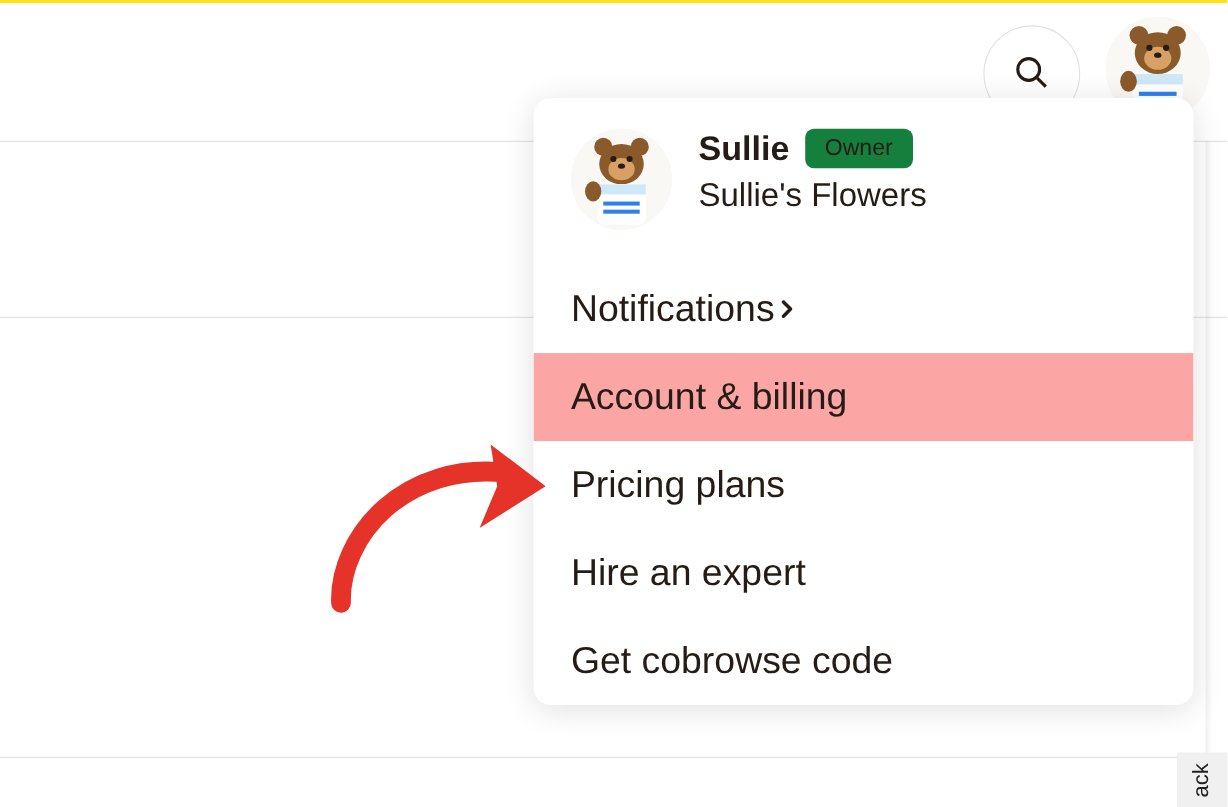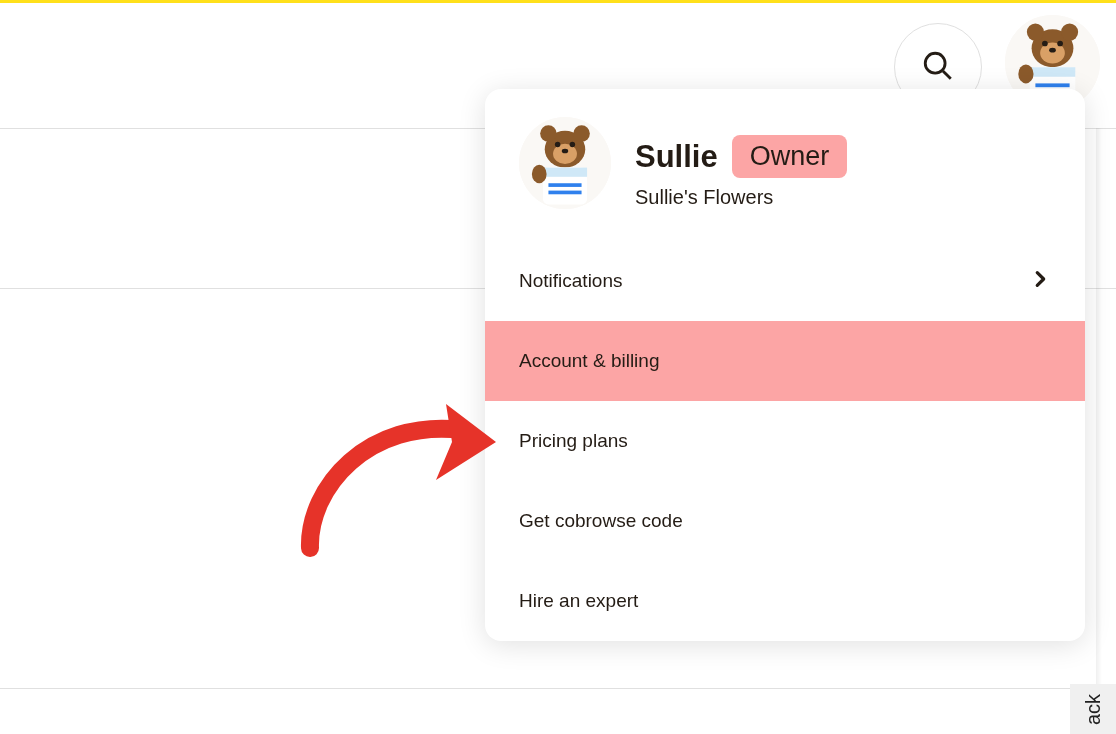--- a/index.html
+++ b/index.html
@@ -83,51 +83,50 @@
       top: 89px;
       left: 485px;
       width: 600px;
       background: #fff;
       border-radius: 16px;
       box-shadow: 0 4px 28px rgba(0,0,0,0.12);
       overflow: hidden;
     }
     .dropdown-header {
       display: flex;
-      align-items: flex-end;
+      align-items: flex-start;
       padding: 28px 34px 24px 34px;
     }
     .dropdown-avatar {
       width: 92px; height: 92px;
       border-radius: 50%;
       background: #faf8f5;
       overflow: hidden;
       flex-shrink: 0;
       margin-right: 24px;
       position: relative;
     }
     .user-block { display: flex; flex-direction: column; }
     .user-row { display: flex; align-items: center; gap: 14px; }
     .user-name { font-size: 31px; font-weight: 600; color: #241c15; }
     .owner-badge {
-      background: #fca5a5;
+      background: #15803d;
       padding: 6px 18px;
       border-radius: 8px;
-      font-size: 27px;
+      font-size: 21px;
       color: #241c15;
     }
-    .business-name { font-size: 20px; color: #241c15; margin-top: 8px; }
+    .business-name { font-size: 30px; color: #241c15; margin-top: 8px; }
     .menu-list { padding-top: 8px; }
     .menu-item {
       display: flex;
       align-items: center;
-      justify-content: space-between;
       padding: 0 34px;
       height: 80px;
-      font-size: 19px;
+      font-size: 34px;
       color: #241c15;
       cursor: pointer;
     }
     .menu-item.highlighted { background: #fca5a5; }
     .chevron-right { flex-shrink: 0; }
 
     
     .bear-svg { width: 100%; height: 100%; display: block; }
 
     
@@ -213,24 +212,24 @@
         </svg>
       </span>
     </div>
     <div class="menu-item highlighted">
       <span>Account &amp; billing</span>
     </div>
     <div class="menu-item">
       <span>Pricing plans</span>
     </div>
     <div class="menu-item">
+      <span>Hire an expert</span>
+    </div>
+    <div class="menu-item">
       <span>Get cobrowse code</span>
-    </div>
-    <div class="menu-item">
-      <span>Hire an expert</span>
     </div>
   </div>
 </div>
 
 <div class="feedback-tab">
   <span>ack</span>
 </div>
 
 <svg class="arrow-annotation" width="210" height="170" viewBox="0 0 210 170">
   <path d="M 12 150 C 10 90, 70 20, 165 32" fill="none" stroke="#e63329" stroke-width="18" stroke-linecap="round"></path>

